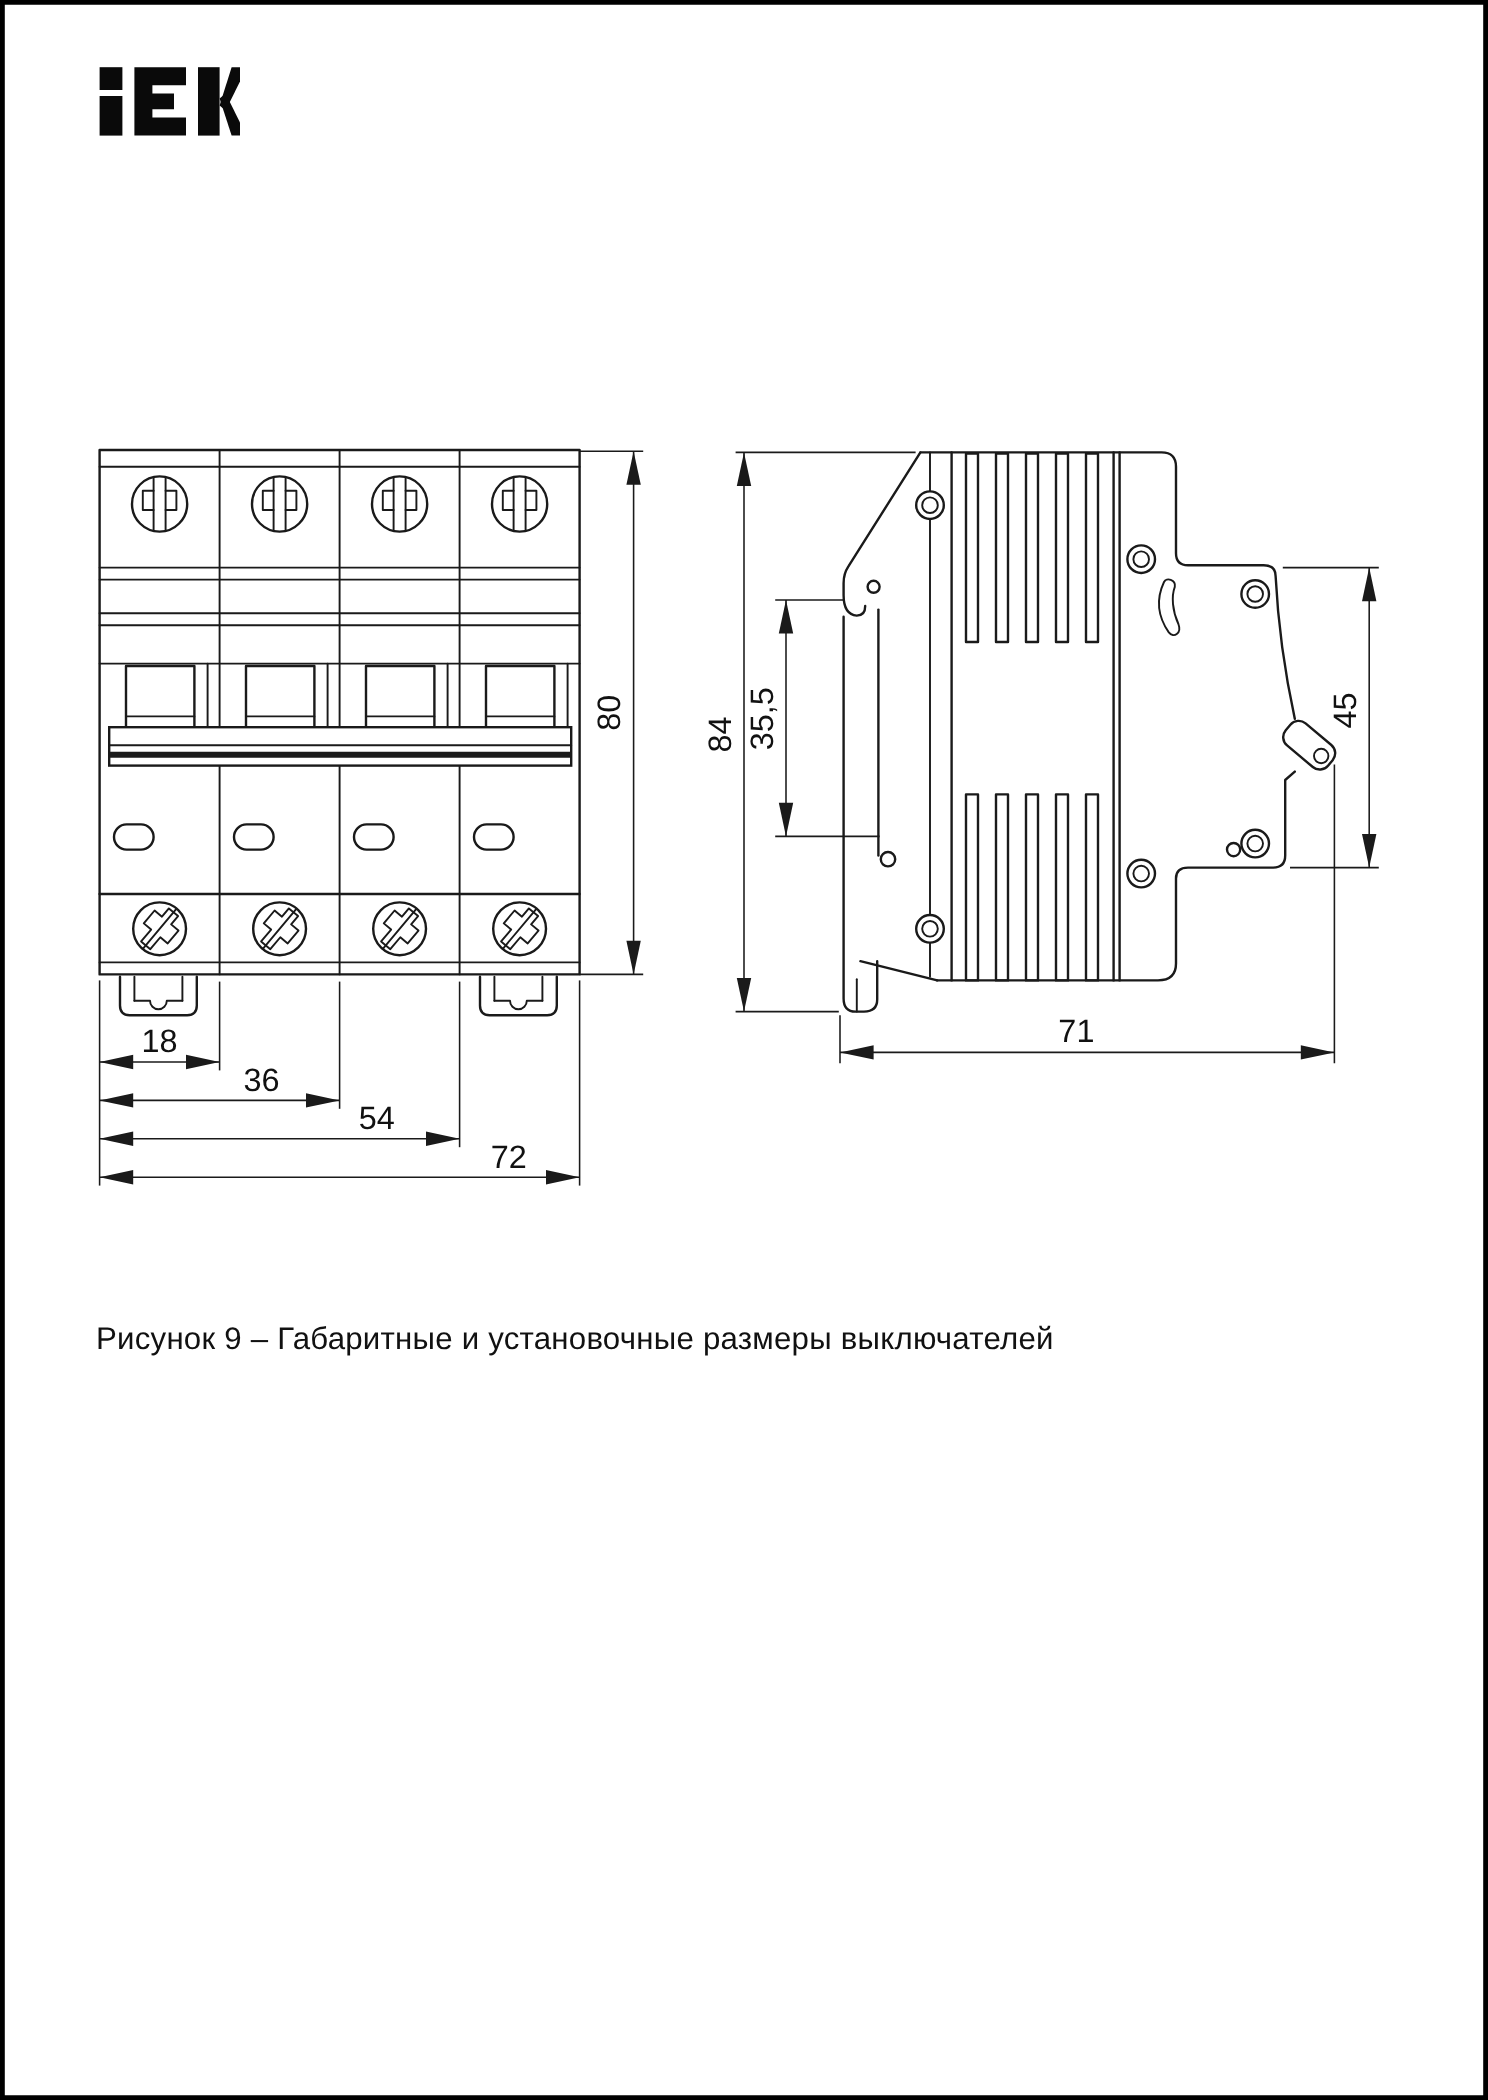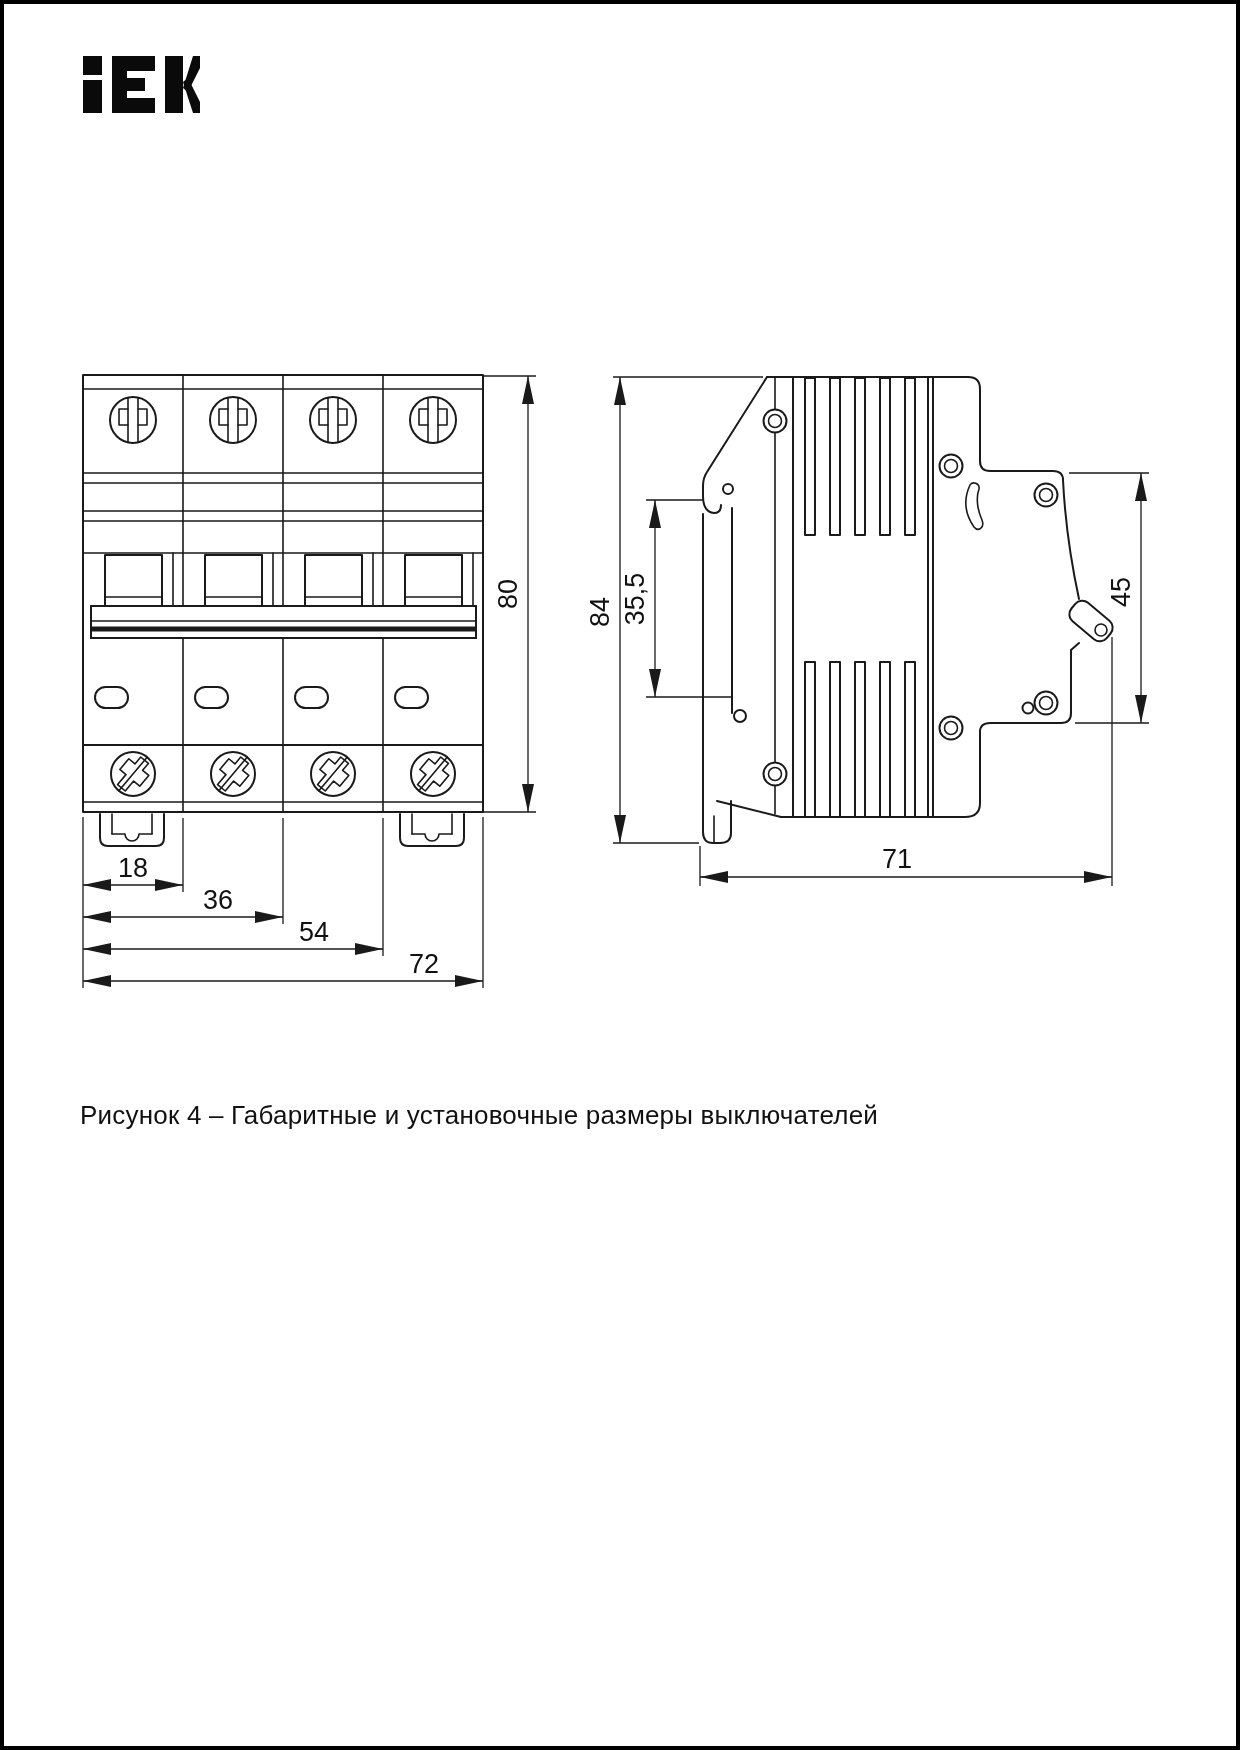--- a/index.html
+++ b/index.html
@@ -327,15 +327,15 @@
         <line x1="700" y1="846" x2="700" y2="886" class="dim"></line>
         <line x1="1112" y1="637" x2="1112" y2="886" class="dim"></line>
         <line x1="700" y1="877" x2="1112" y2="877" class="dim"></line>
         <polygon points="700,877 728,871 728,883" class="arr"></polygon>
         <polygon points="1112,877 1084,871 1084,883" class="arr"></polygon>
         <text class="dimtxt" x="897" y="868" text-anchor="middle">71</text>
       </g>
     </g>
   </svg>
 
-  <div class="caption">Рисунок 4 – Габаритные и установочные размеры выключателей</div>
+  <div class="caption">Рисунок 9 – Габаритные и установочные размеры выключателей</div>
 
 </div>
 
 </body></html>

